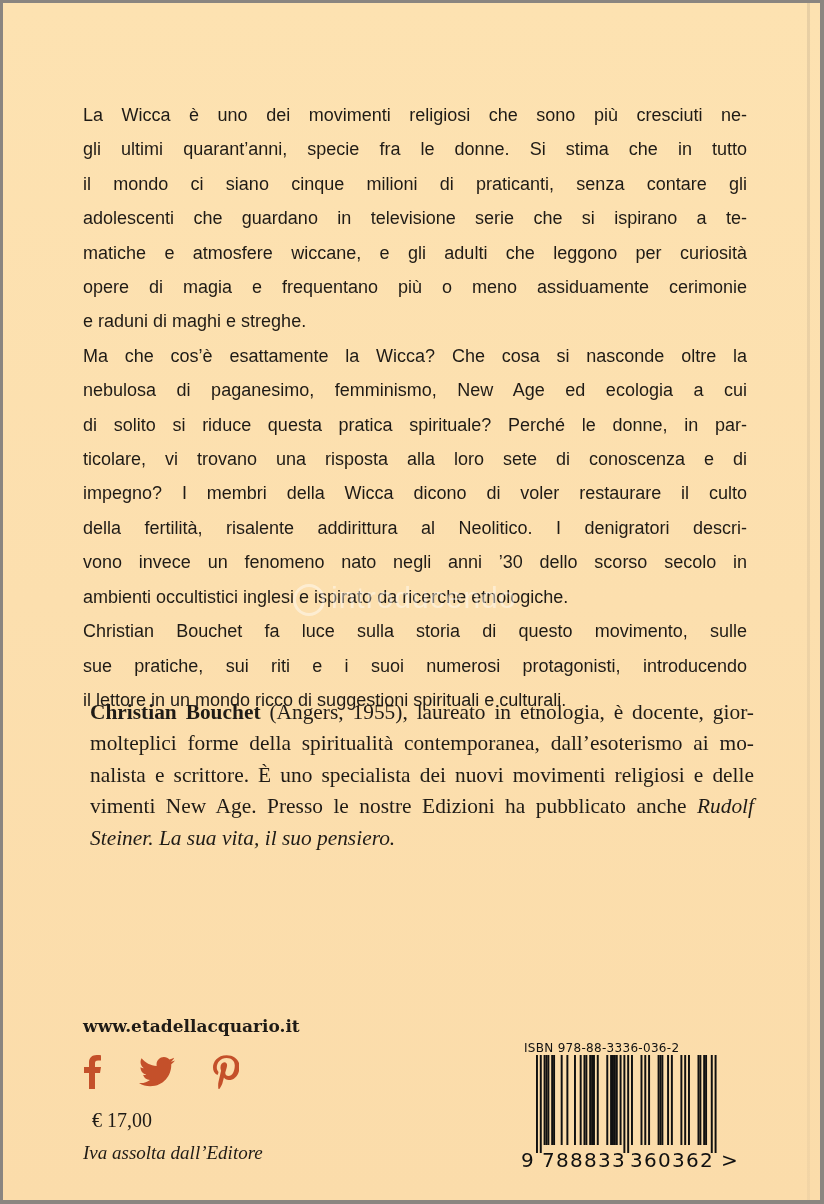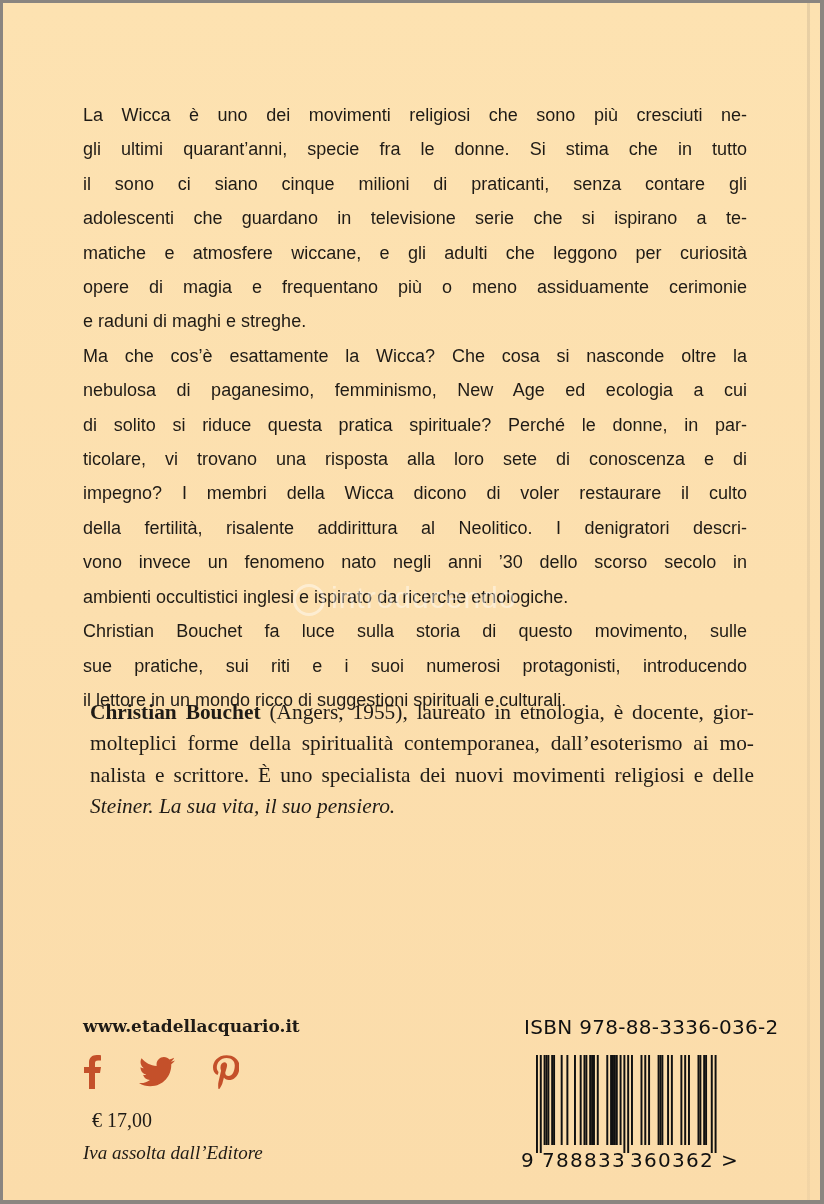--- a/index.html
+++ b/index.html
@@ -38,34 +38,34 @@
   .watermark .leaf { display: inline-block; width: 26px; height: 26px; border: 3px solid rgba(255,255,255,0.45);
     border-radius: 50%; vertical-align: middle; margin-right: 6px; }
   .website { position: absolute; left: 80px; top: 1013px;
     font-family: "DejaVu Serif", serif; font-weight: bold; font-size: 17px; color: #1f1b16; }
   .social { position: absolute; left: 80px; top: 1052px; display: flex; gap: 38px; align-items: center; }
   .social svg { display: block; }
   .price { position: absolute; left: 89px; top: 1106px;
     font-family: "Liberation Serif", serif; font-size: 20px; color: #1f1b16; }
   .vat { position: absolute; left: 80px; top: 1139px;
     font-family: "Liberation Serif", serif; font-style: italic; font-size: 19px; color: #1f1b16; }
-  .isbn-label { position: absolute; left: 521px; top: 1012px;
-    font-family: "DejaVu Sans", sans-serif; font-size: 20px; color: #111; letter-spacing: 0.3px; }
+  .isbn-label { position: absolute; left: 521px; top: 1038px;
+    font-family: "DejaVu Sans", sans-serif; font-size: 12px; color: #111; letter-spacing: 0.3px; }
   .barcode { position: absolute; left: 510px; top: 1052px; width: 240px; height: 120px; }
 </style>
 </head>
 <body>
 
 <div class="cover">
 
   <div class="body-text">
     <p>
       <span class="line">La Wicca è uno dei movimenti religiosi che sono più cresciuti ne-</span>
       <span class="line">gli ultimi quarant’anni, specie fra le donne. Si stima che in tutto</span>
-      <span class="line">il sono ci siano cinque milioni di praticanti, senza contare gli</span>
+      <span class="line">il mondo ci siano cinque milioni di praticanti, senza contare gli</span>
       <span class="line">adolescenti che guardano in televisione serie che si ispirano a te-</span>
       <span class="line">matiche e atmosfere wiccane, e gli adulti che leggono per curiosità</span>
       <span class="line">opere di magia e frequentano più o meno assiduamente cerimonie</span>
       <span class="line last">e raduni di maghi e streghe.</span>
     </p>
     <p>
       <span class="line">Ma che cos’è esattamente la Wicca? Che cosa si nasconde oltre la</span>
       <span class="line">nebulosa di paganesimo, femminismo, New Age ed ecologia a cui</span>
       <span class="line">di solito si riduce questa pratica spirituale? Perché le donne, in par-</span>
       <span class="line">ticolare, vi trovano una risposta alla loro sete di conoscenza e di</span>
@@ -82,20 +82,21 @@
   </div>
 
   <div class="watermark">
     <span class="leaf"></span><span>introducendo</span>
   </div>
 
   <div class="bio">
     <span class="line"><b>Christian Bouchet</b><span> (Angers, 1955), laureato in etnologia, è docente, gior-</span></span>
     <span class="line">molteplici forme della spiritualità contemporanea, dall’esoterismo ai mo-</span>
     <span class="line">nalista e scrittore. È uno specialista dei nuovi movimenti religiosi e delle</span>
+    <span class="line"><span>vimenti New Age. Presso le nostre Edizioni ha pubblicato anche </span><i>Rudolf</i></span>
     <span class="line last"><i>Steiner. La sua vita, il suo pensiero.</i></span>
   </div>
 
   <div class="website">www.etadellacquario.it</div>
 
   <div class="social">
     <span>
       <svg width="18" height="34" viewBox="0 0 18 34">
           <path d="M12 34V18h5l1-6h-6V8.5c0-1.8.6-3 3.1-3H18V0.3C17.5.2 15.7 0 13.6 0 9.2 0 6 2.7 6 7.6V12H1v6h5v16z" fill="#c4502a"></path>
         </svg>

